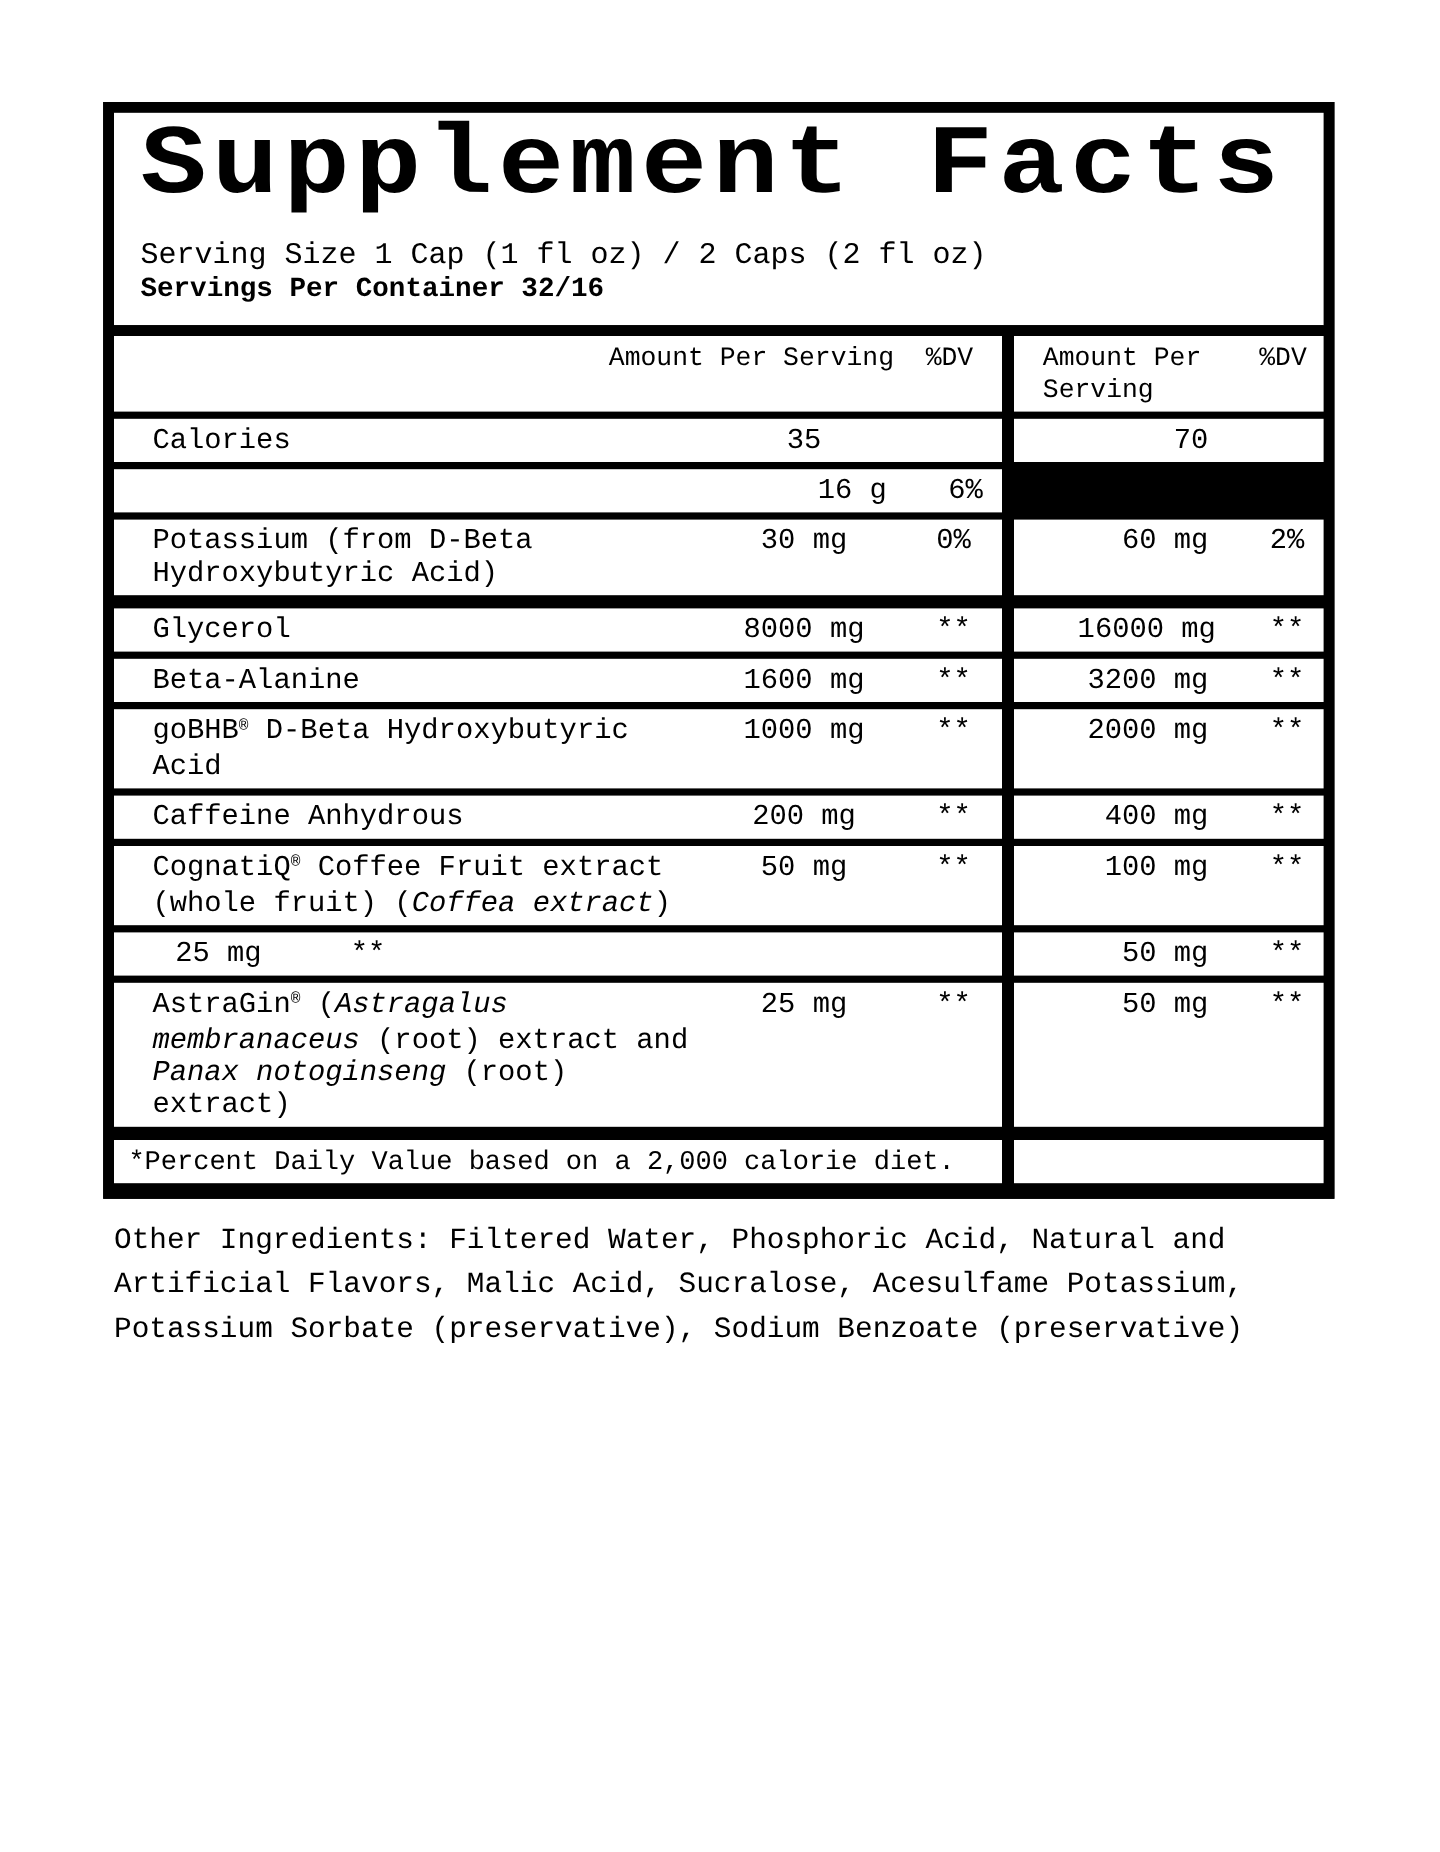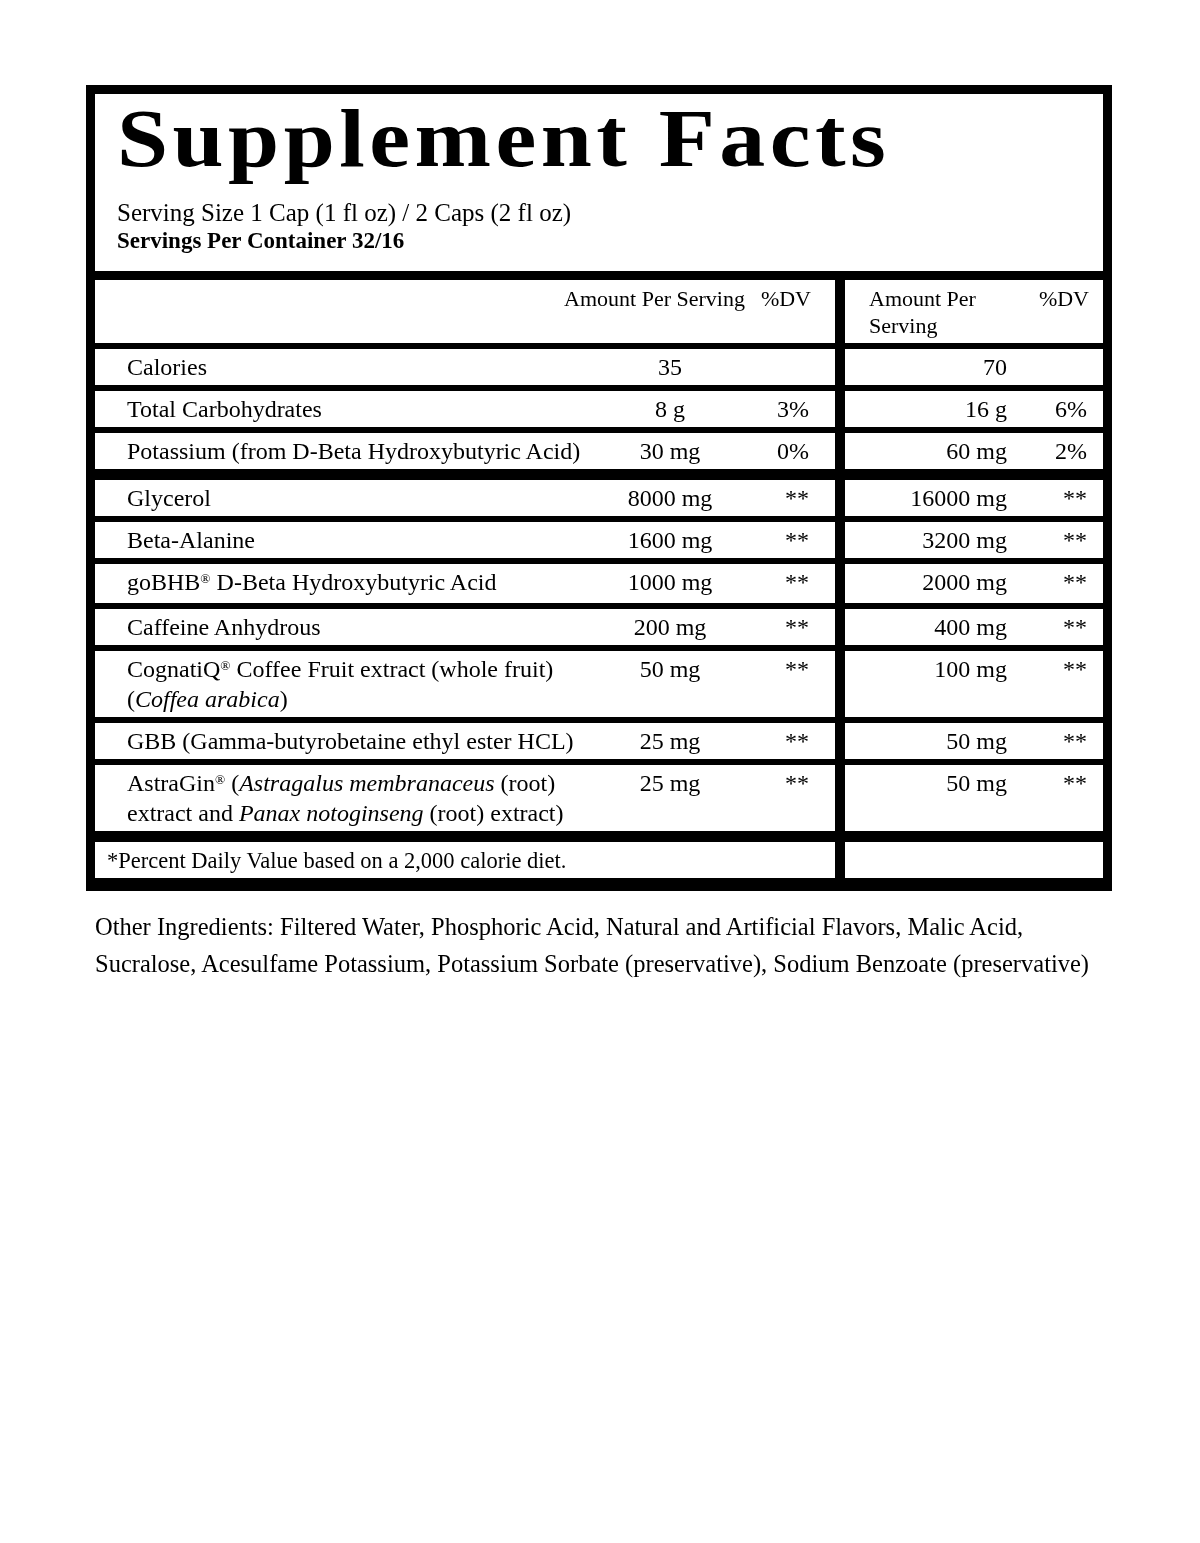--- a/index.html
+++ b/index.html
@@ -6,21 +6,21 @@
     margin: 0;
     padding: 0;
     background: #ffffff;
   }
   .page {
     position: relative;
     width: 1200px;
     height: 1543px;
     background: #ffffff;
     color: #000000;
-    font-family: Liberation Serif, serif;
+    font-family: Liberation Mono, monospace;
     overflow: hidden;
   }
   .panel {
     box-sizing: border-box;
     margin: 85px 88px 0 86px;
     width: 1026px;
     border: 9px solid #000000;
     background: #000000;
   }
   .title-section {
@@ -175,25 +175,20 @@
     <span class="ing-name"><span>Calories</span></span>
     <span class="ing-amount">35</span>
     <span class="ing-dv"></span>
   </div>
   <div class="cell right">
     <span class="ing-amount-r">70</span>
     <span class="ing-dv-r"></span>
   </div>
 
   <div class="hsep"></div>
-  <div class="cell left">
-    <span class="ing-name"><span>Total Carbohydrates</span></span>
-    <span class="ing-amount">8 g</span>
-    <span class="ing-dv">3%</span>
-  </div>
   <div class="cell right">
     <span class="ing-amount-r">16 g</span>
     <span class="ing-dv-r">6%</span>
   </div>
 
   <div class="hsep"></div>
   <div class="cell left">
     <span class="ing-name"><span>Potassium (from D-Beta Hydroxybutyric Acid)</span></span>
     <span class="ing-amount">30 mg</span>
     <span class="ing-dv">0%</span>
@@ -242,32 +237,31 @@
     <span class="ing-amount">200 mg</span>
     <span class="ing-dv">**</span>
   </div>
   <div class="cell right">
     <span class="ing-amount-r">400 mg</span>
     <span class="ing-dv-r">**</span>
   </div>
 
   <div class="hsep"></div>
   <div class="cell left">
-    <span class="ing-name"><span>CognatiQ</span><span class="sup">®</span><span> Coffee Fruit extract (whole fruit) (</span><span class="italic">Coffea arabica</span><span>)</span></span>
+    <span class="ing-name"><span>CognatiQ</span><span class="sup">®</span><span> Coffee Fruit extract (whole fruit) (</span><span class="italic">Coffea extract</span><span>)</span></span>
     <span class="ing-amount">50 mg</span>
     <span class="ing-dv">**</span>
   </div>
   <div class="cell right">
     <span class="ing-amount-r">100 mg</span>
     <span class="ing-dv-r">**</span>
   </div>
 
   <div class="hsep"></div>
   <div class="cell left">
-    <span class="ing-name"><span>GBB (Gamma-butyrobetaine ethyl ester HCL)</span></span>
     <span class="ing-amount">25 mg</span>
     <span class="ing-dv">**</span>
   </div>
   <div class="cell right">
     <span class="ing-amount-r">50 mg</span>
     <span class="ing-dv-r">**</span>
   </div>
 
   <div class="hsep"></div>
   <div class="cell left">

